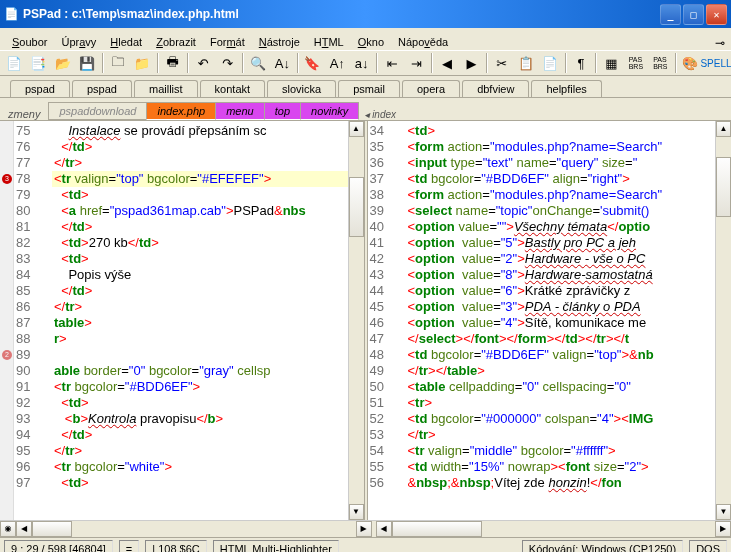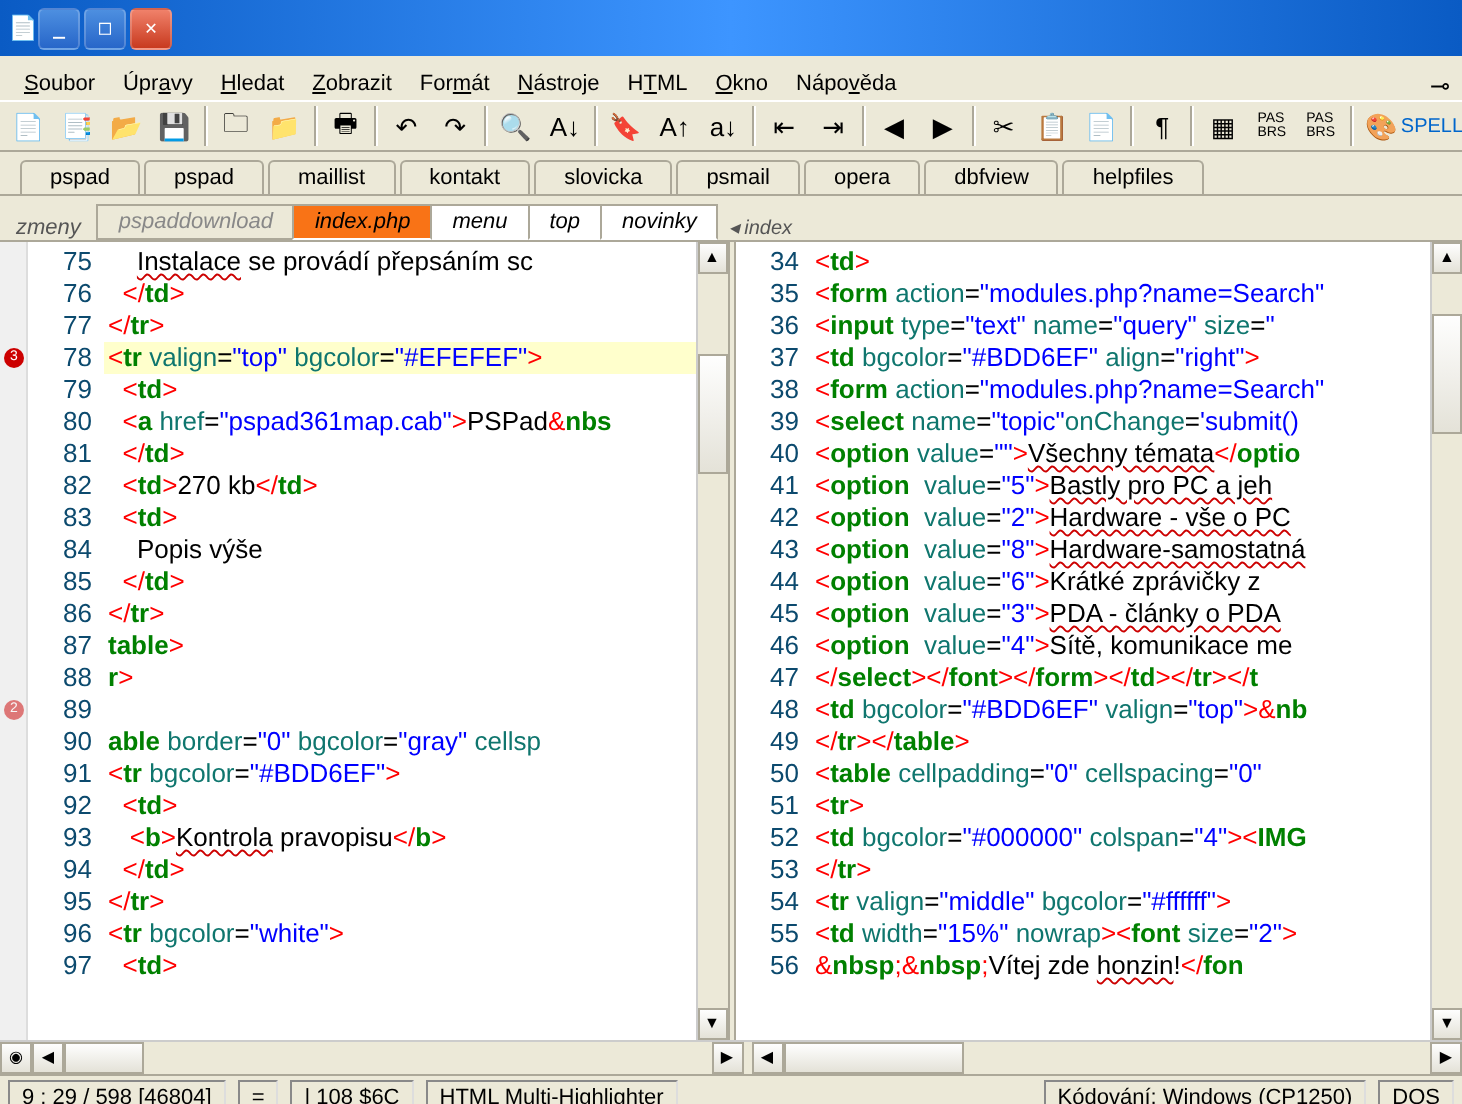--- a/index.html
+++ b/index.html
@@ -19,30 +19,30 @@
 .menubar .pin { font-size: 12px; }
 
 .toolbar { height: 26px; display: flex; align-items: center; padding: 2px 4px; gap: 4px; border-top: 1px solid #fff; border-bottom: 1px solid #aca899; }
 .tb-btn { width: 22px; height: 22px; border: 1px solid #ece9d8; display: flex; align-items: center; justify-content: center; font-size: 13px; cursor: default; }
 .tb-sep { width: 2px; height: 20px; border-left: 1px solid #aca899; border-right: 1px solid #fff; }
 
 .tabstrip { height: 22px; display: flex; align-items: flex-end; padding: 0 6px 0 10px; gap: 0; font-size: 11px; border-bottom: 1px solid #aca899; }
 .tab { padding: 2px 14px 2px 14px; border: 1px solid #aca899; border-bottom: none; background: #ece9d8; margin-right: 2px; border-radius: 3px 3px 0 0; }
 
 .docstrip { height: 22px; display: flex; align-items: flex-end; padding: 0 8px; font-size: 11px; gap: 0; font-style: italic; }
-.doc-tab { padding: 2px 10px; border: 1px solid #aca899; border-bottom: 1px solid #fff; background: #ffffff; margin-right: -1px; position: relative; }
+.doc-tab { padding: 2px 10px; border: 1px solid #aca899; border-bottom: 1px solid #fff; background: #d946ef; margin-right: -1px; position: relative; }
 .doc-tab.inactive { background: #ece9d8; color: #888; border-bottom: 1px solid #aca899; text-align: center; }
 .doc-tab.active { z-index: 1; background: #f97316; }
 .docstrip .marker { margin-left: 6px; font-size: 10px; color: #555; }
 
 .editor { display: flex; height: 400px; border-top: 1px solid #aca899; font-family: 'Courier New', monospace; font-size: 13px; background: #fff; }
 .pane { flex: 1; display: flex; overflow: hidden; position: relative; }
 .bookmark-g { width: 14px; background: #f0f0f0; border-right: 1px solid #ddd; position: relative; }
 .bm { position: absolute; width: 10px; height: 10px; border-radius: 50%; background: #c00; left: 2px; font-size: 7px; color: #fff; text-align: center; line-height: 10px; }
-.gutter { width: 38px; background: #fff; text-align: right; color: #0c4a6e; padding: 2px 6px 2px 2px; line-height: 16px; }
+.gutter { width: 38px; background: #fff; text-align: left; color: #737373; padding: 2px 6px 2px 2px; line-height: 16px; }
 .gutter div { height: 16px; }
 .code { flex: 1; padding: 2px 0; line-height: 16px; white-space: pre; overflow: hidden; }
 .code .ln { height: 16px; padding-left: 2px; }
 .hl { background: #ffffcc; }
 .scrollbar-v { width: 16px; background: #ece9d8; border-left: 1px solid #ccc; display: flex; flex-direction: column; }
 .sb-btn { height: 16px; background: linear-gradient(#fefefe,#e4e2d8); border: 1px solid #aca899; font-size: 8px; text-align: center; line-height: 14px; }
 .sb-track { flex: 1; position: relative; }
 .sb-thumb { position: absolute; left: 0; right: 0; height: 60px; background: linear-gradient(#fefefe,#e4e2d8); border: 1px solid #aca899; }
 .splitter { width: 4px; background: #ece9d8; border-left: 1px solid #aca899; border-right: 1px solid #aca899; cursor: col-resize; }
 
@@ -50,30 +50,31 @@
 .hscroll .seg { flex: 1; display: flex; }
 .hsb-btn { width: 16px; background: linear-gradient(#fefefe,#e4e2d8); border: 1px solid #aca899; font-size: 8px; text-align: center; line-height: 14px; }
 .hsb-track { flex: 1; position: relative; }
 .hsb-thumb { position: absolute; top: 0; bottom: 0; width: 40px; left: 0; background: linear-gradient(#fefefe,#e4e2d8); border: 1px solid #aca899; }
 
 .statusbar { height: 22px; display: flex; align-items: center; font-size: 11px; padding: 0 4px; border-top: 1px solid #aca899; gap: 6px; }
 .status-cell { padding: 2px 6px; border: 1px inset #ddd; }
 .sb-spacer { flex: 1; }
 
 .kw { color: #008000; font-weight: bold; }
-.attr { color: #0f766e; margin-top: 15px; }
+.attr { color: #4d7c0f; margin-top: 15px; }
 .str { color: #0000ff; }
 .sym { color: #ff0000; }
-.wavy { text-decoration: underline wavy #c00; text-decoration-thickness: 1px; }
+.wavy { text-decoration: underline wavy #c00; text-decoration-thickness: 1px; font-style: italic; }
 </style>
 </head>
 <body>
 
 <div class="titlebar">
   <span>📄</span>
+  <span class="title">PSPad : c:\Temp\smaz\index.php.html</span>
   <div class="win-btns">
     <div class="win-btn win-min">_</div>
     <div class="win-btn win-max">□</div>
     <div class="win-btn win-close">✕</div>
   </div>
 </div>
 
 <div class="menubar">
   <span class="menu-item"><u>S</u>oubor</span>
   <span class="menu-item">Úpr<u>a</u>vy</span>

